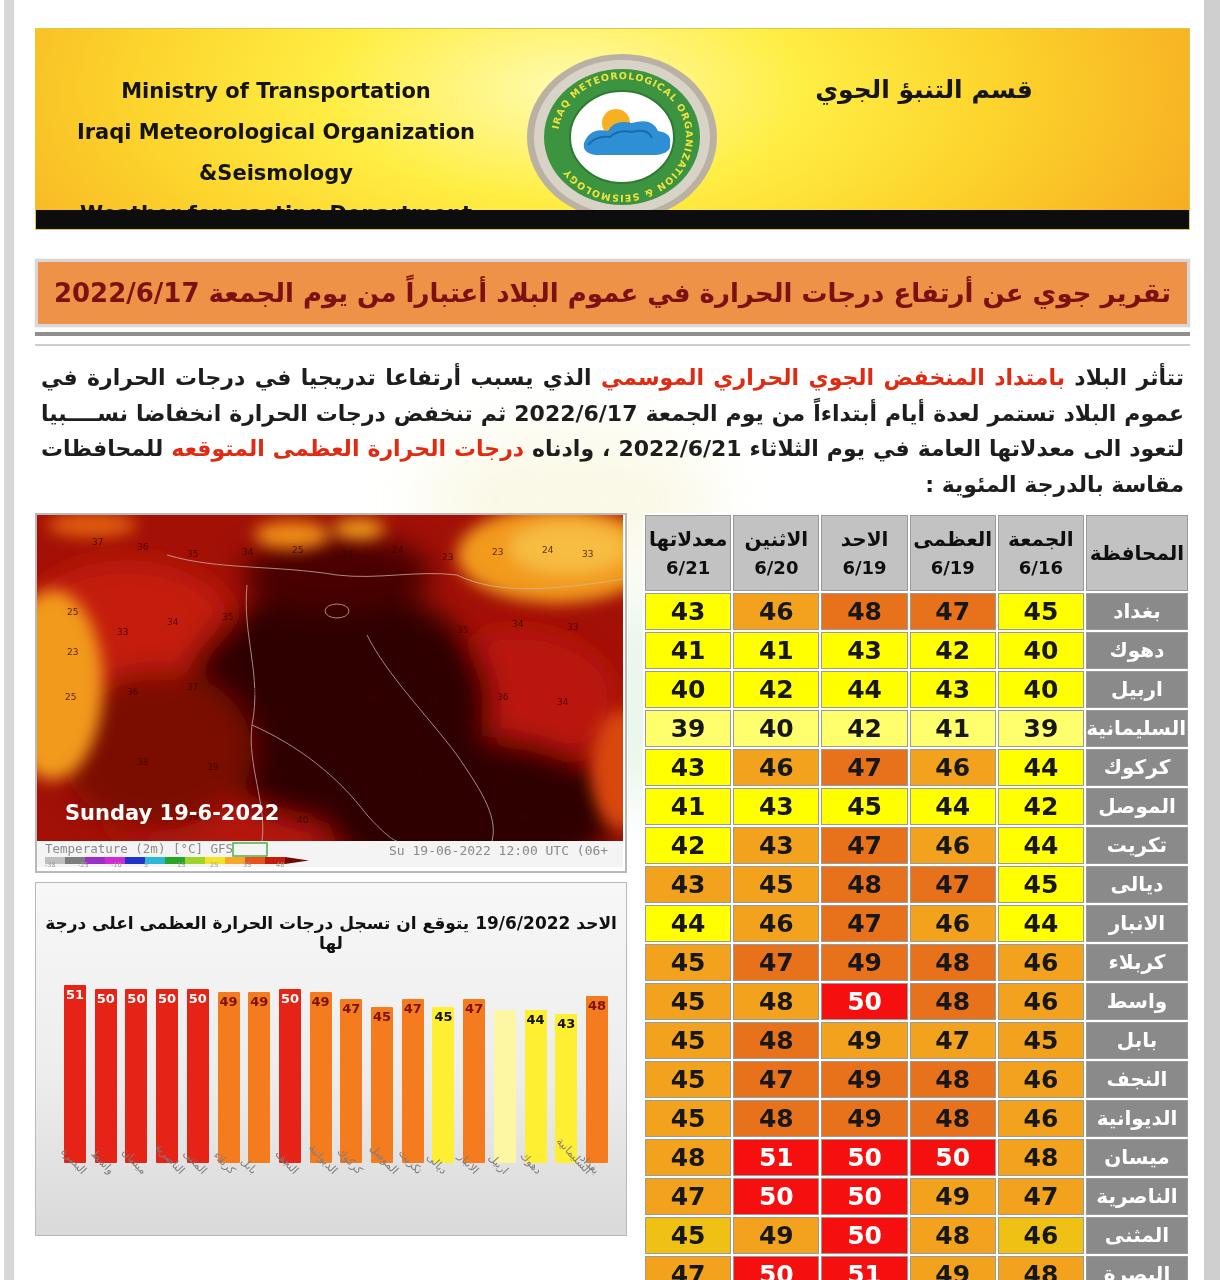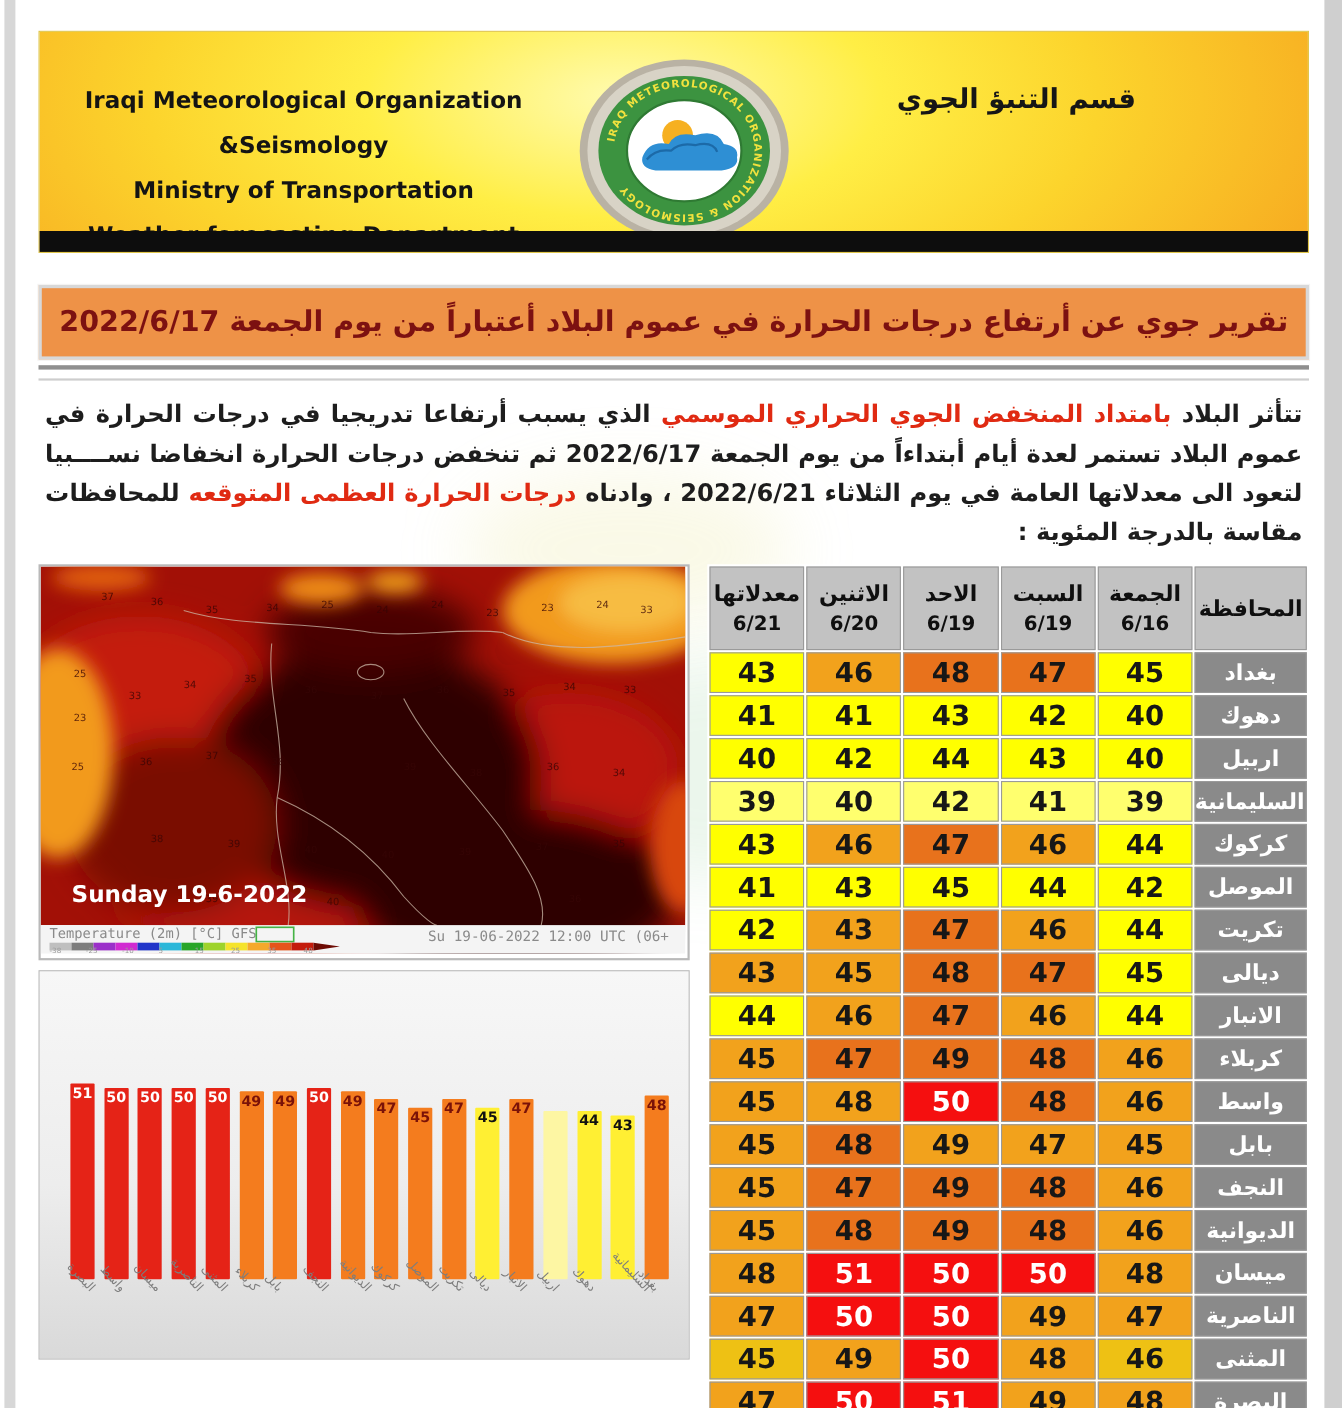--- a/index.html
+++ b/index.html
@@ -63,22 +63,22 @@
 <div class="page">
   <div class="edge left"></div>
   <div class="edge right"></div>
   <div class="wm y"></div>
   <div class="wm g"></div>
 
   <div class="content">
 
     <div class="banner">
       <div class="banner-eng">
+        <div>Ministry of Transportation</div>
         <div>Iraqi Meteorological Organization &amp;Seismology</div>
-        <div>Ministry of Transportation</div>
         <div>Weather forecasting Department</div>
       </div>
 
       <svg class="logo" viewBox="0 0 196 172">
         <defs>
             <path id="ringPath" d="M 34 86 A 64 58 0 1 1 162 86 A 64 58 0 1 1 34 86"></path>
           </defs>
         <ellipse cx="98" cy="86" rx="95" ry="83" fill="#b9b2a4"></ellipse>
         <ellipse cx="98" cy="86" rx="88" ry="77" fill="#d8d3c6"></ellipse>
         <ellipse cx="98" cy="86" rx="78" ry="68" fill="#3c9340"></ellipse>
@@ -212,20 +212,21 @@
                 <text x="140" y="351.5">15</text>
                 <text x="173" y="351.5">25</text>
                 <text x="206" y="351.5">35</text>
                 <text x="239" y="351.5">48</text>
               </g>
             <text x="352" y="340" font-size="13" fill="#8a8a8a" font-family="DejaVu Sans Mono, monospace" id="map-legend-right">Su 19-06-2022 12:00 UTC (06+</text>
           </svg>
         </div>
 
         <div class="chart-box">
+          <div class="chart-title">الاحد 19/6/2022 يتوقع ان تسجل درجات الحرارة العظمى اعلى درجة لها</div>
           <div class="bars" id="bars">
               <div class="barwrap">
                 <div class="bar" style="height: 178px; background: rgb(229, 35, 23);">
                   <span class="blabel" style="color: rgb(255, 255, 255);">51</span>
                 </div>
                 <div class="xlab"><span>البصرة</span></div>
               </div>
               <div class="barwrap">
                 <div class="bar" style="height: 174px; background: rgb(229, 35, 23);">
                   <span class="blabel" style="color: rgb(255, 255, 255);">50</span>
@@ -340,21 +341,21 @@
           <thead>
               <tr id="tbl-head">
                 <th>
                   <div>المحافظة</div>
                 </th>
                 <th>
                   <div>الجمعة</div>
                   <div class="date">6/16</div>
                 </th>
                 <th>
-                  <div>السبت</div>
+                  <div>العظمى</div>
                   <div class="date">6/19</div>
                 </th>
                 <th>
                   <div>الاحد</div>
                   <div class="date">6/19</div>
                 </th>
                 <th>
                   <div>الاثنين</div>
                   <div class="date">6/20</div>
                 </th>

